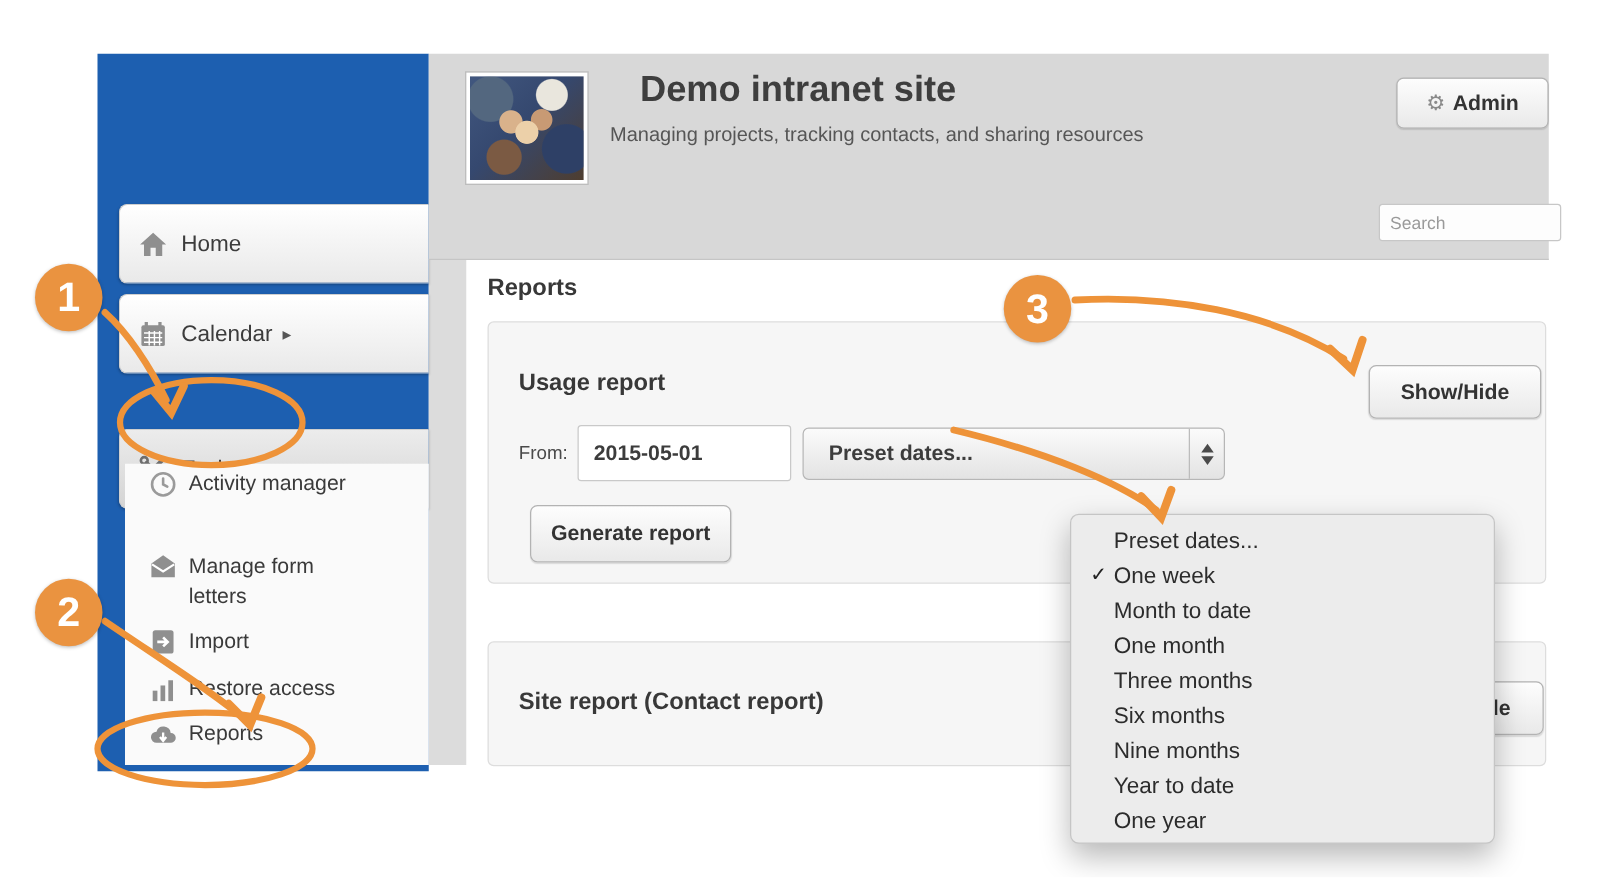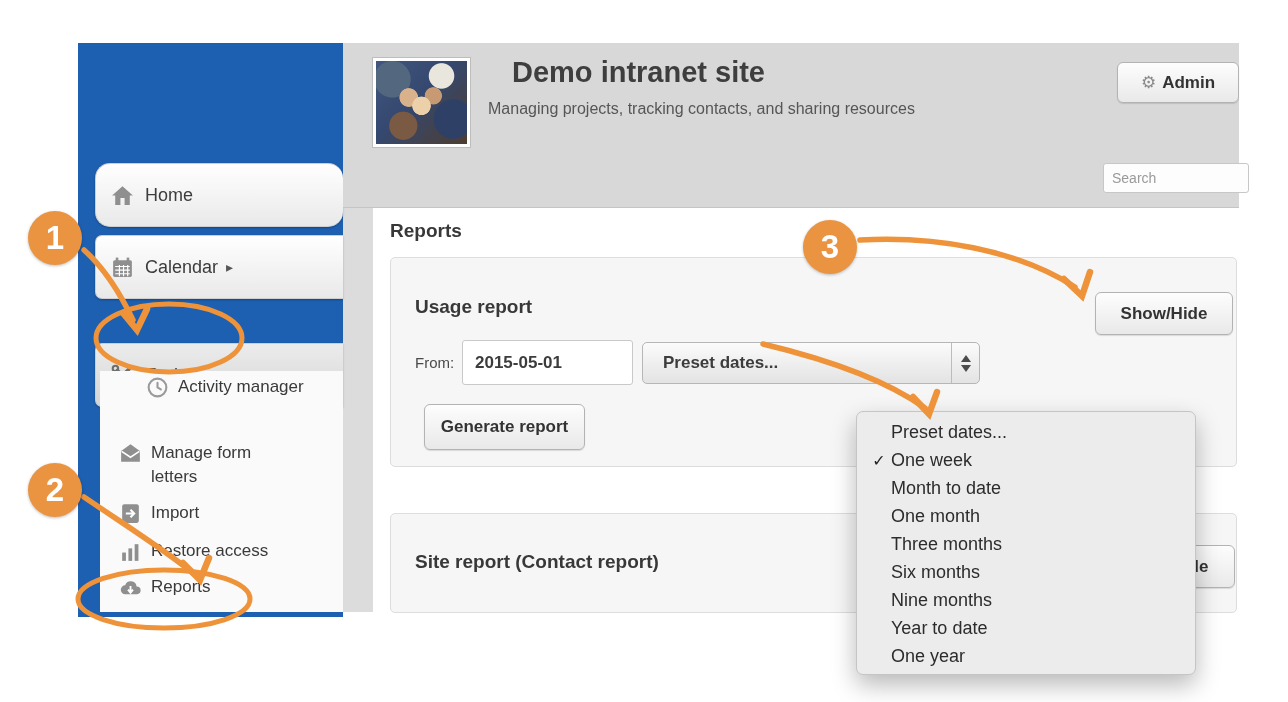--- a/index.html
+++ b/index.html
@@ -11,21 +11,21 @@
   #sidebar-blue { position:absolute; left:78px; top:43px; width:265px; height:574px; background:#1d5fb0; }
   #sidebar-strip { position:absolute; left:343px; top:207px; width:30px; height:405px; background:#dcdcdc; }
 
   .nav-item { position:absolute; left:95px; width:248px; height:64px;
     background:linear-gradient(#ffffff,#e9e9e9); border:1px solid #cfcfcf; border-right:none;
     border-radius:7px 0 0 7px; display:flex; align-items:center; padding-left:14px;
     box-shadow:0 1px 2px rgba(0,0,0,0.25); }
   .nav-item.pressed { background:linear-gradient(#ececec,#d4d4d4);margin-top:36px; }
   .nav-item .nav-label { font-size:18px; color:#3c3c3c; margin-left:10px; }
   .nav-item .caret { font-size:14px; color:#555; margin-left:8px; }
-  #nav-home { top:163px;border-radius:15px; } #nav-calendar { top:235px; } #nav-tools { top:307px; }
+  #nav-home { top:163px; } #nav-calendar { top:235px; } #nav-tools { top:307px; }
 
   #submenu { position:absolute; left:100px; top:371px; width:243px; height:241px; background:#fafafa; }
   .sub-item { position:absolute; left:0; display:flex; align-items:flex-start; padding-left:18px; }
   .sub-item .sub-label { font-size:17px; line-height:24px; color:#3a3a3a; margin-left:8px; max-width:150px; }
   .sub-icon { width:25px; height:25px; flex:none; }
 
   
   #header-band { position:absolute; left:343px; top:43px; width:896px; height:165px; background:#d8d8d8; border-bottom:1px solid #c5c5c5; }
   #site-photo { position:absolute; left:373px; top:58px; width:97px; height:89px; border:3px solid #fff; outline:1px solid #bdbdbd;
     background:
@@ -114,21 +114,21 @@
   <div class="nav-item pressed" id="nav-tools">
     <svg class="sub-icon" viewBox="0 0 24 24" width="23" height="23">
       <path d="M7 7 L19 19 M19 5 L5 19" stroke="#6e6e6e" stroke-width="3.2" stroke-linecap="round" fill="none"></path>
       <circle cx="5.2" cy="5.2" r="2.6" stroke="#6e6e6e" stroke-width="2" fill="none"></circle>
     </svg>
     <span class="nav-label">Tools</span>
     <span class="caret">▾</span>
   </div>
 
   <div id="submenu">
-    <div class="sub-item" style="top:4px;margin-left:27px;">
+    <div class="sub-item" style="top:4px;">
       <svg class="sub-icon" viewBox="0 0 24 24" width="24" height="24">
         <circle cx="12" cy="12" r="8.5" stroke="#9a9a9a" stroke-width="2" fill="none"></circle>
         <path d="M12 7.5 V12 L15.2 13.8" stroke="#9a9a9a" stroke-width="2" fill="none" stroke-linecap="round"></path>
       </svg>
       <span class="sub-label">Activity manager</span>
     </div>
     <div class="sub-item" style="top:70px;justify-content:flex-end;">
       <svg class="sub-icon" viewBox="0 0 24 24" width="24" height="24">
         <path class="icon-gray" d="M3 9.5 L12 3 L21 9.5 V20 H3 Z"></path>
         <path d="M3.5 10 L12 15.5 L20.5 10" stroke="#fff" stroke-width="1.6" fill="none"></path>

